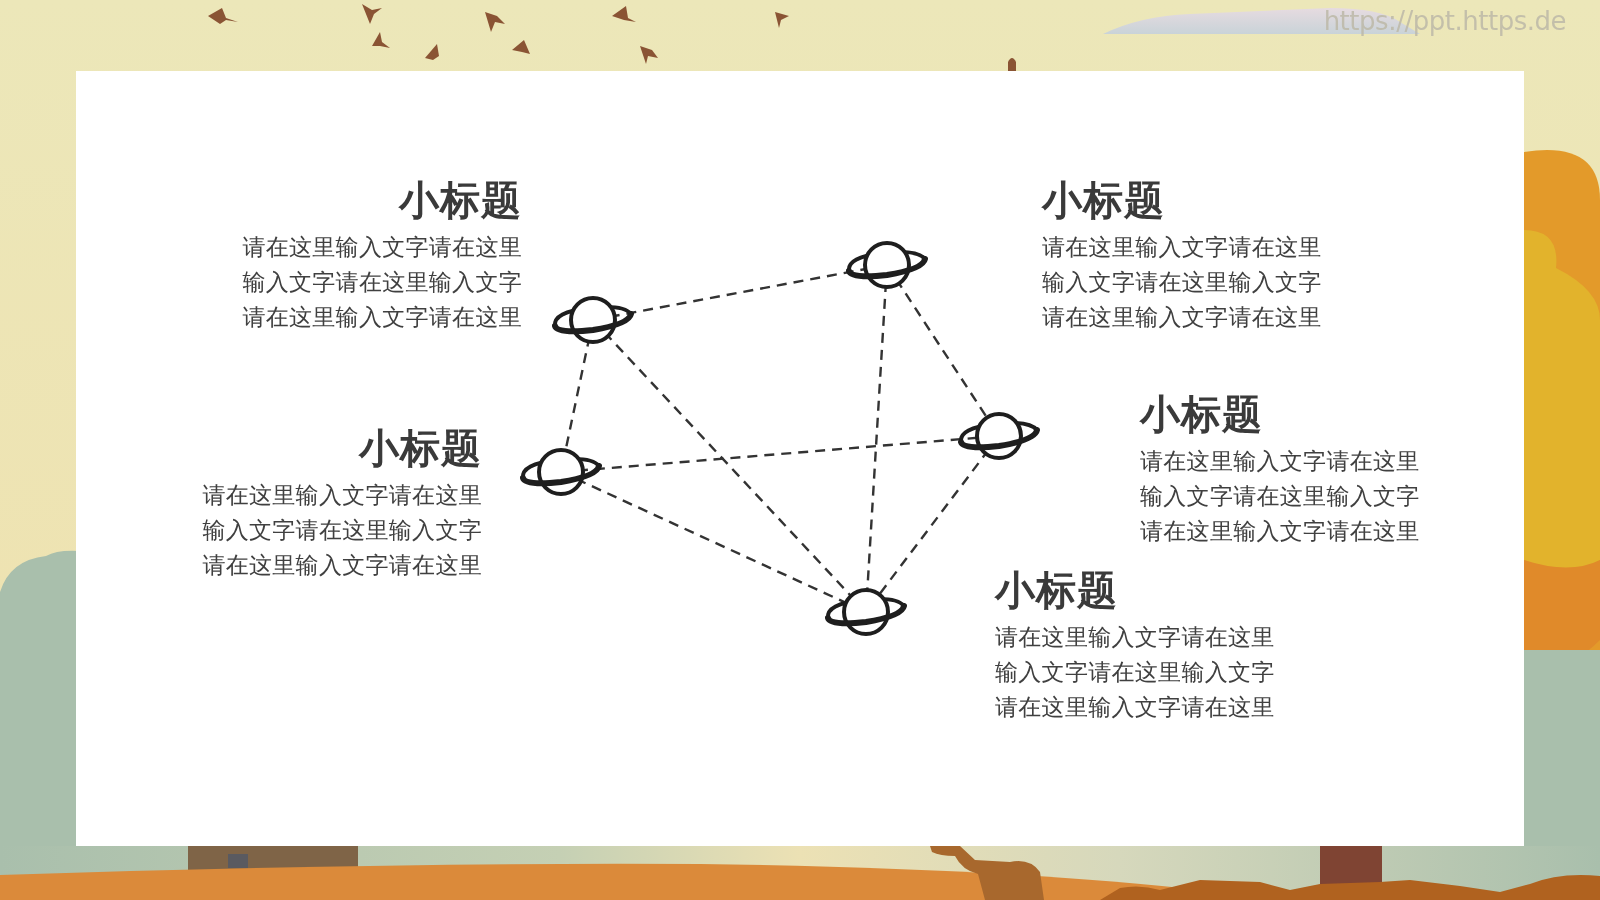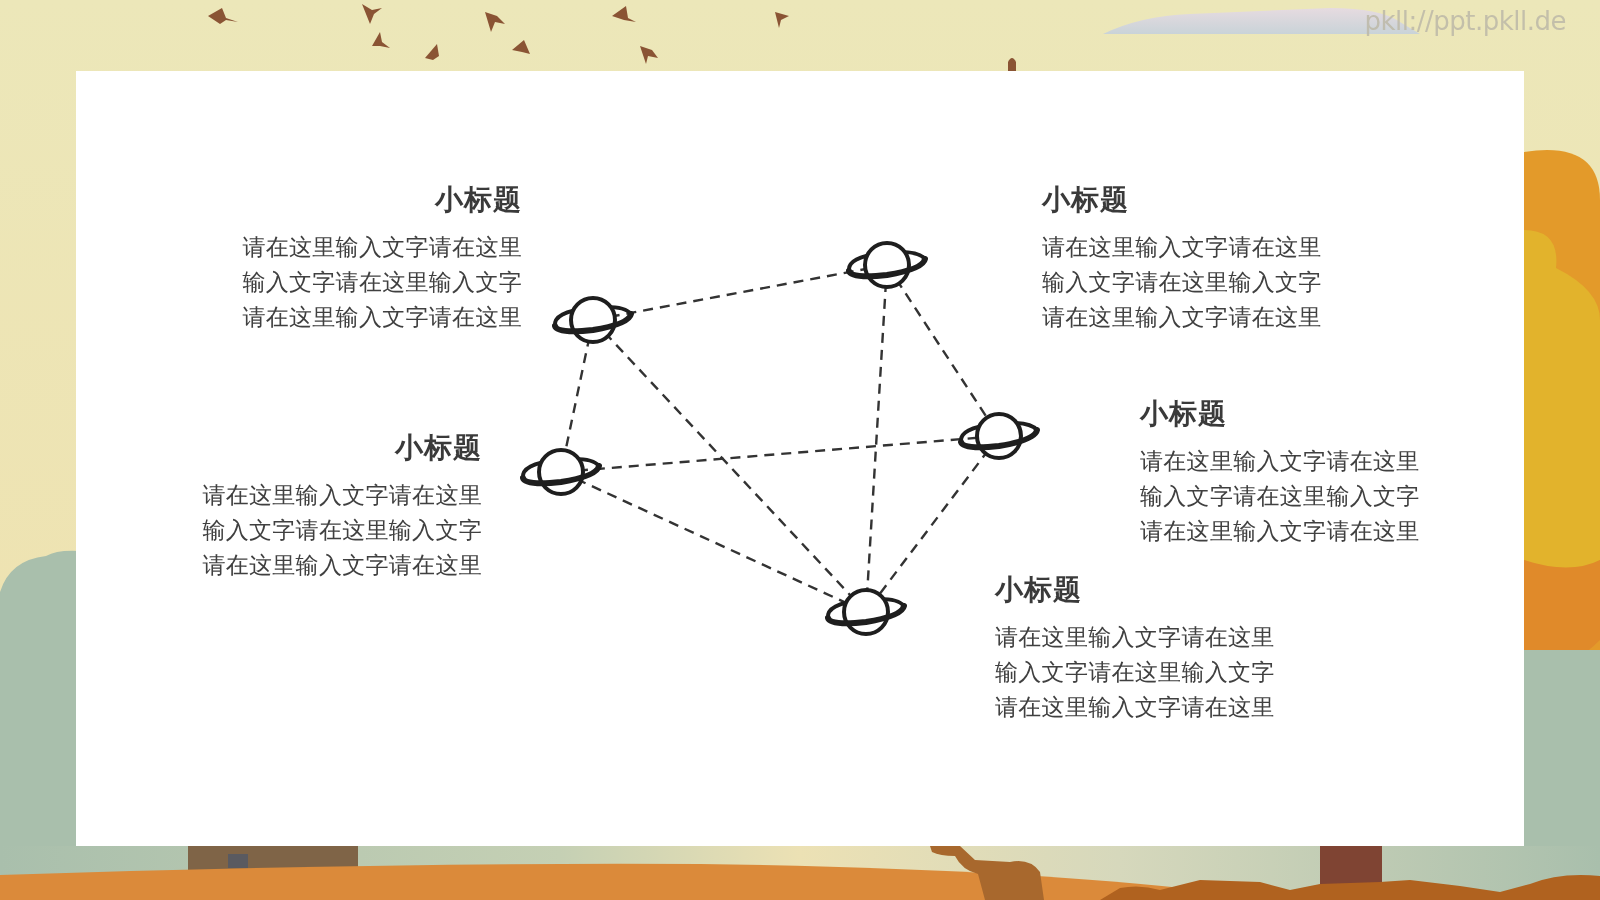--- a/index.html
+++ b/index.html
@@ -14,21 +14,21 @@
       font-family: "DejaVu Sans", sans-serif; font-size: 26px; letter-spacing: -0.5px;
       color: #bdb9a8; opacity: 0.85;
     }
     .card {
       position: absolute; left: 76px; top: 71px; width: 1448px; height: 775px;
       background: #ffffff;
     }
     .network { position: absolute; left: 0; top: 0; width: 1600px; height: 900px; pointer-events: none; }
     .block { position: absolute; color: #404040; }
     .block .title {
-      font-size: 28px; font-weight: bold; line-height: 48px; color: #3a3a3a;
+      font-size: 40px; font-weight: bold; line-height: 48px; color: #3a3a3a;
       letter-spacing: 1px; margin-bottom: 6px;
     }
     .block .line {
       font-size: 23px; line-height: 35px; color: #404040; white-space: nowrap; letter-spacing: 0.3px;
     }
     .block.right-align { text-align: right; }
     .block.left-align { text-align: left; }
   </style>
 </head>
 <body>
@@ -91,21 +91,21 @@
 
   <path d="M0 875 Q400 862 700 864 Q1000 868 1200 890 L1200 900 L0 900 Z" fill="#db8a3a"></path>
 
   <path d="M1100 900 L1120 888 Q1140 884 1160 890 L1200 880 L1260 882 L1290 890 L1320 884 L1380 882 L1410 880 L1460 886 L1500 892 L1530 884 Q1560 872 1600 876 L1600 900 Z" fill="#b0621f"></path>
 
   <g fill="#a8682d">
     <path d="M930 846 Q940 844 960 846 L975 860 L1010 862 Q1030 858 1040 872 L1044 900 L985 900 L978 874 Q962 870 955 856 Q940 856 932 852 Z"></path>
   </g>
 </svg>
 
-<div class="watermark">pkll://ppt.pkll.de</div>
+<div class="watermark">https://ppt.https.de</div>
 
 <div class="card"></div>
 
 <svg class="network" id="network-svg" viewBox="0 0 1600 900" xmlns="http://www.w3.org/2000/svg">
     <line x1="593" y1="320" x2="887" y2="265" stroke="#333333" stroke-width="2.4" stroke-dasharray="10 7"></line>
     <line x1="593" y1="320" x2="561" y2="472" stroke="#333333" stroke-width="2.4" stroke-dasharray="10 7"></line>
     <line x1="593" y1="320" x2="866" y2="612" stroke="#333333" stroke-width="2.4" stroke-dasharray="10 7"></line>
     <line x1="887" y1="265" x2="999" y2="436" stroke="#333333" stroke-width="2.4" stroke-dasharray="10 7"></line>
     <line x1="887" y1="265" x2="866" y2="612" stroke="#333333" stroke-width="2.4" stroke-dasharray="10 7"></line>
     <line x1="561" y1="472" x2="999" y2="436" stroke="#333333" stroke-width="2.4" stroke-dasharray="10 7"></line>

